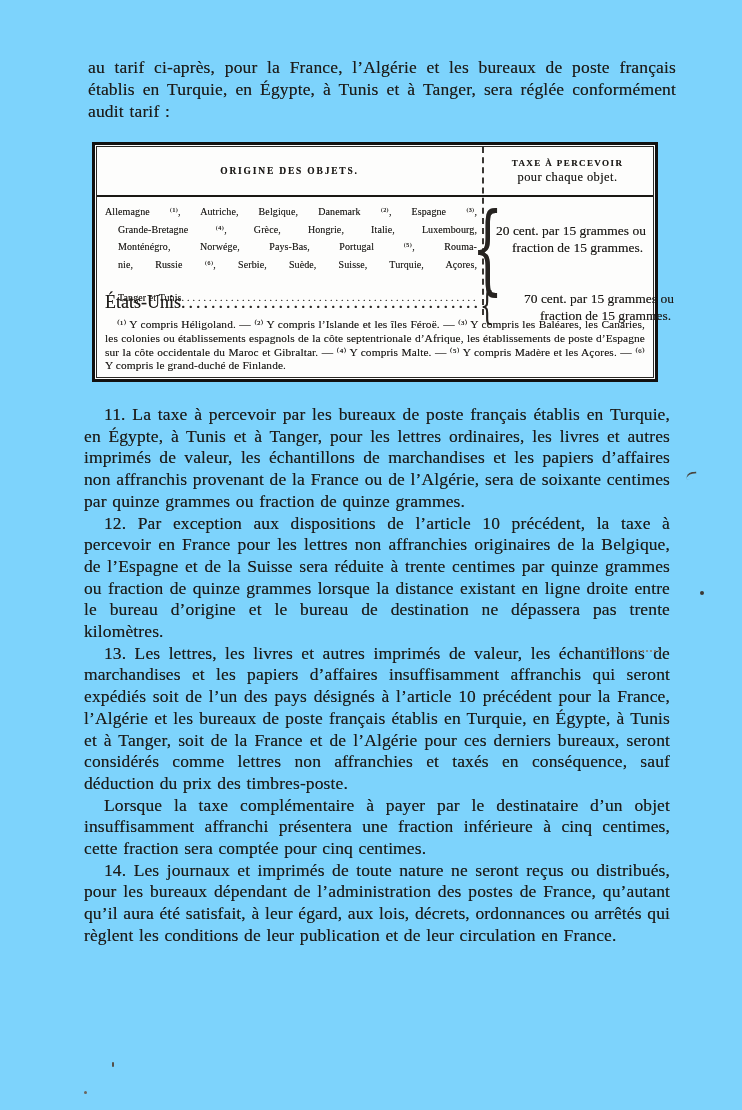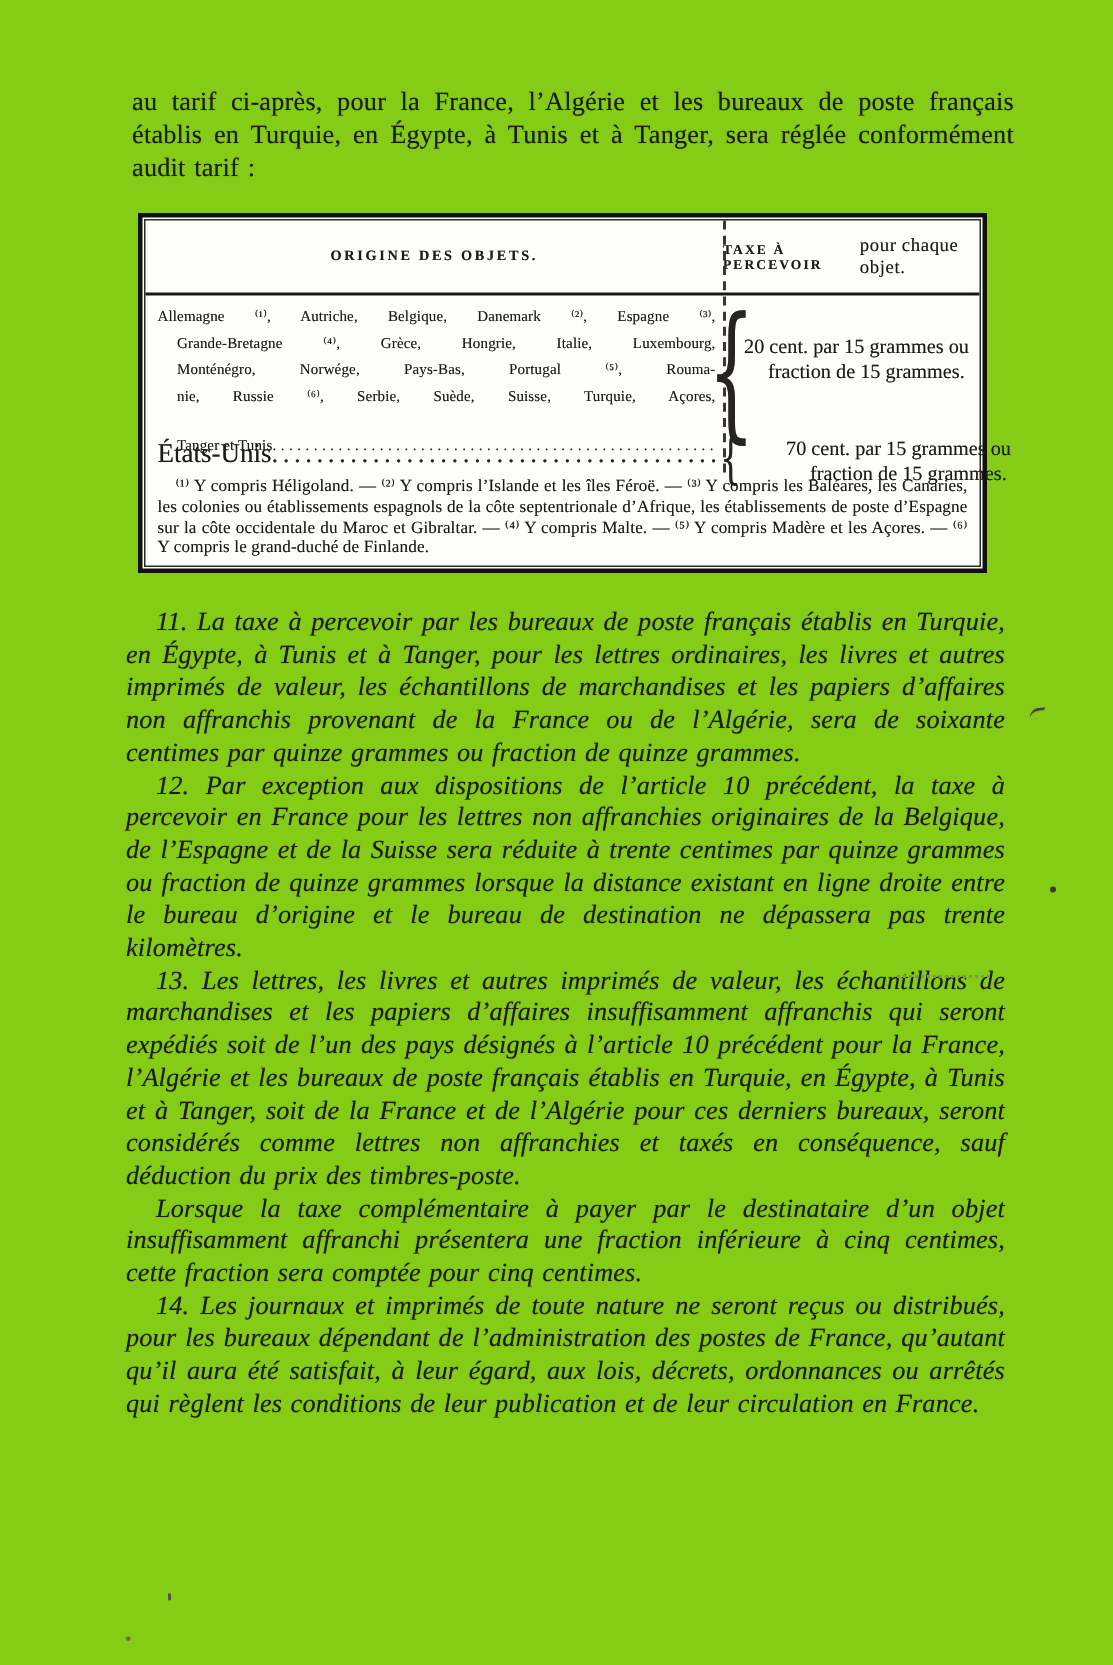--- a/index.html
+++ b/index.html
@@ -3,21 +3,21 @@
 <meta charset="utf-8">
 <style>
   html,body{margin:0;padding:0;}
   body{
     width:742px;height:1110px;
     background:#fdfdfc;
     font-family:"Liberation Serif","DejaVu Serif",serif;
     color:#1d1b18;
     -webkit-font-smoothing:antialiased;
   }
-  .page{position:relative;width:742px;height:1110px;overflow:hidden;background:#84cc16;}
+  .page{position:relative;width:742px;height:1110px;overflow:hidden;background:#7dd3fc;}
 
   
   .intro{
     position:absolute;left:88px;top:38px;width:588px;
     font-size:17.5px;line-height:22.4px;text-align:justify;
     letter-spacing:.15px;word-spacing:1.2px;
     text-shadow:0 0 .5px rgba(20,18,15,.55);
   }
 
   
@@ -31,21 +31,21 @@
     border:1px solid #2b2926;box-sizing:border-box;
     text-shadow:0 0 .4px rgba(20,18,15,.5);
   }
   .hdr-left{
     position:absolute;left:0;top:0;width:385px;height:48px;
     display:flex;align-items:center;justify-content:center;
     font-size:9.5px;font-weight:700;letter-spacing:1.8px;color:#1c1a17;
   }
   .hdr-right{
     position:absolute;left:385px;right:0;top:0;height:48px;
-    display:flex;flex-direction:row;align-items:center;justify-content:center;gap:2px;
+    display:flex;flex-direction:column;align-items:center;justify-content:center;gap:2px;
   }
   .hdr-right .l1{font-size:9px;font-weight:700;letter-spacing:1.4px;}
   .hdr-right .l2{font-size:12.5px;letter-spacing:.4px;}
   .hdr-rule{position:absolute;left:0;right:0;top:48px;border-top:2px solid #1a1814;}
   .col-divider{position:absolute;left:385px;top:0;height:168px;width:0;border-left:2px dashed #3a3733;}
 
   .countries{
     position:absolute;left:8px;top:56px;width:372px;
     font-size:10px;line-height:17.6px;letter-spacing:.1px;
   }
@@ -74,21 +74,21 @@
     letter-spacing:.1px;
   }
 
   
   .articles{
     position:absolute;left:84px;top:404px;width:586px;
     font-size:17.5px;line-height:21.7px;text-align:justify;
     letter-spacing:.12px;word-spacing:1.1px;
     text-shadow:0 0 .5px rgba(20,18,15,.55);
   }
-  .articles p{margin:0;text-indent:20px;font-style:italic;}
+  .articles p{margin:0;text-indent:20px;}
 
   
   .artifact{position:absolute;}
   .mark-tilde{left:686px;top:472px;width:11px;height:5px;border-top:2px solid #4a463f;border-radius:60% 40%/100% 0;transform:rotate(-8deg);}
   .mark-dot{left:700px;top:591px;width:4px;height:4px;background:#3c3833;border-radius:50%;}
   .mark-dashes{left:598px;top:650px;width:62px;height:0;border-top:2px dotted #8d877c;}
   .mark-small-1{left:112px;top:1062px;width:2px;height:5px;background:#55504a;border-radius:1px;}
   .mark-small-2{left:84px;top:1091px;width:3px;height:3px;background:#6b655d;border-radius:50%;}
 </style>
 </head>

